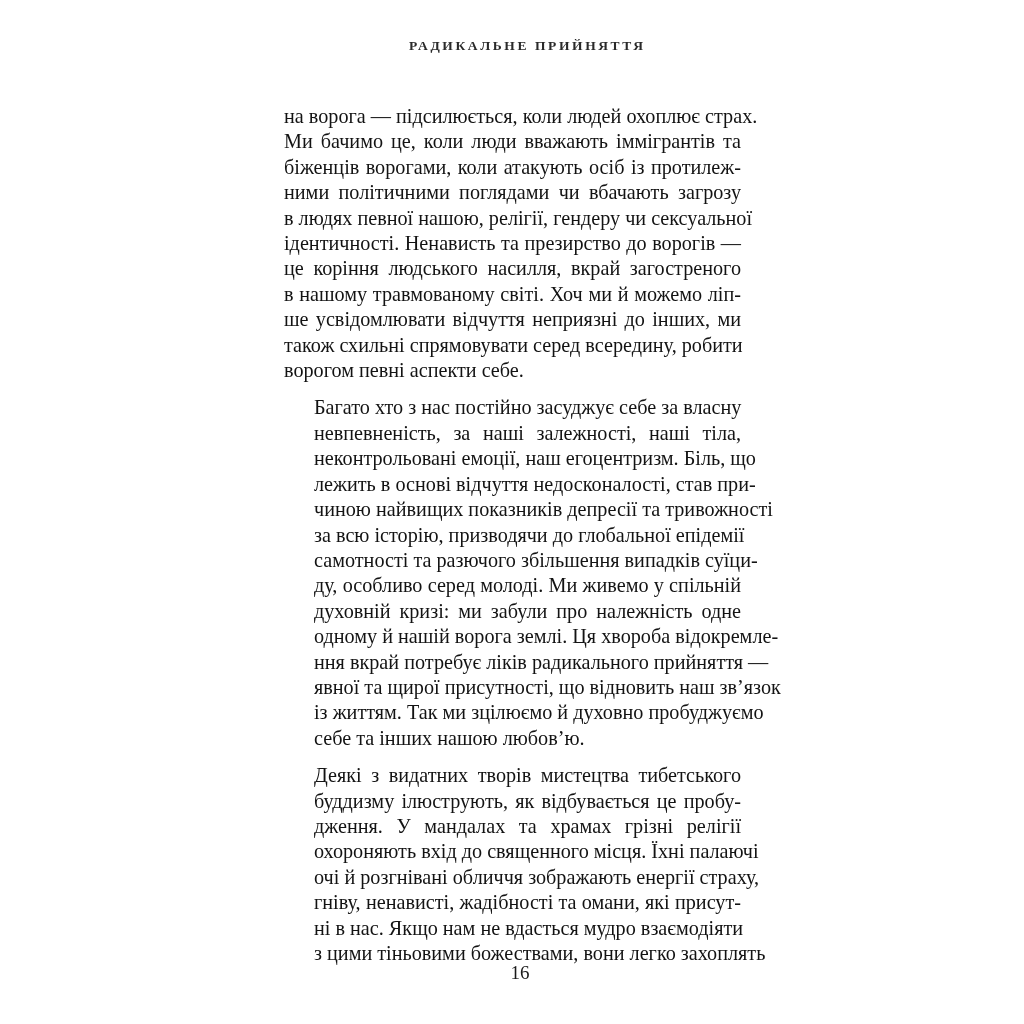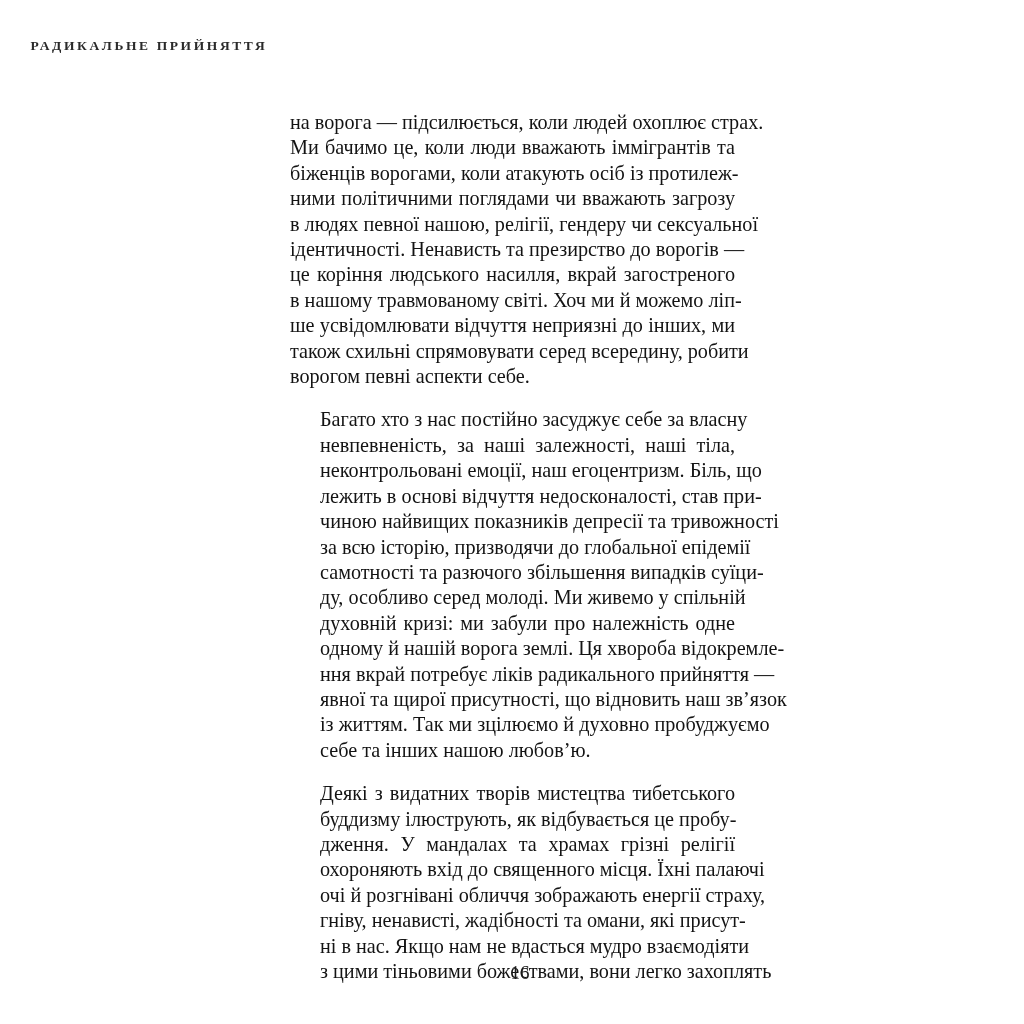--- a/index.html
+++ b/index.html
@@ -22,42 +22,42 @@
     overflow: hidden;
     box-sizing: border-box;
   }
 
   
   .running-head {
     position: absolute;
     top: 38px;
     left: 0;
     right: 0;
-    text-align: left;
+    text-align: center;
     font-family: "Liberation Serif", "DejaVu Serif", serif;
     font-size: 13.5px;
     line-height: 16px;
     letter-spacing: 2.6px;
     text-indent: 2.6px;
     color: #2a2a2a;
     font-weight: 600;
     white-space: pre;
     padding-left: 28px;
   }
 
   
   .textblock {
     position: absolute;
     top: 92px;
     left: 272px;
     width: 481px;
   }
 
   .para {
-    margin: 18px;
+    margin: 12px;
     font-size: 20.2px;
     line-height: 25.4px;
     text-align: justify;
     text-align-last: left;
     color: #131313;
     hyphens: none;
     word-spacing: 0px;
   }
   .para.indent {
     text-indent: 30px;
@@ -96,21 +96,21 @@
 <div class="page">
 
   <div class="running-head">РАДИКАЛЬНЕ ПРИЙНЯТТЯ</div>
 
   <div class="textblock">
 
   <p class="para">
         <span class="ln">на ворога — підсилюється, коли людей охоплює страх.</span>
         <span class="ln">Ми бачимо це, коли люди вважають іммігрантів та</span>
         <span class="ln">біженців ворогами, коли атакують осіб із протилеж-</span>
-        <span class="ln">ними політичними поглядами чи вважають загрозу</span>
+        <span class="ln">ними політичними поглядами чи вбачають загрозу</span>
         <span class="ln">в людях певної нашою, релігії, гендеру чи сексуальної</span>
         <span class="ln">ідентичності. Ненависть та презирство до ворогів —</span>
         <span class="ln">це коріння людського насилля, вкрай загостреного</span>
         <span class="ln">в нашому травмованому світі. Хоч ми й можемо ліп-</span>
         <span class="ln">ше усвідомлювати відчуття неприязні до інших, ми</span>
         <span class="ln">також схильні спрямовувати серед всередину, робити</span>
         <span class="ln last">ворогом певні аспекти себе.</span>
       </p>
       <p class="para indent">
         <span class="ln first">Багато хто з нас постійно засуджує себе за власну</span>

